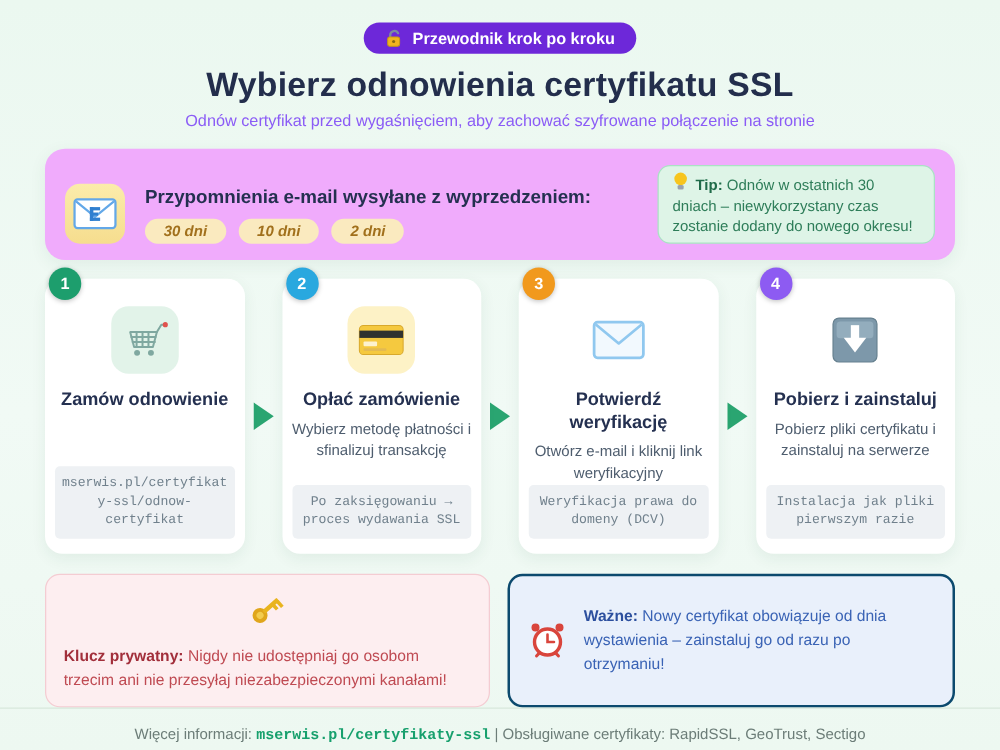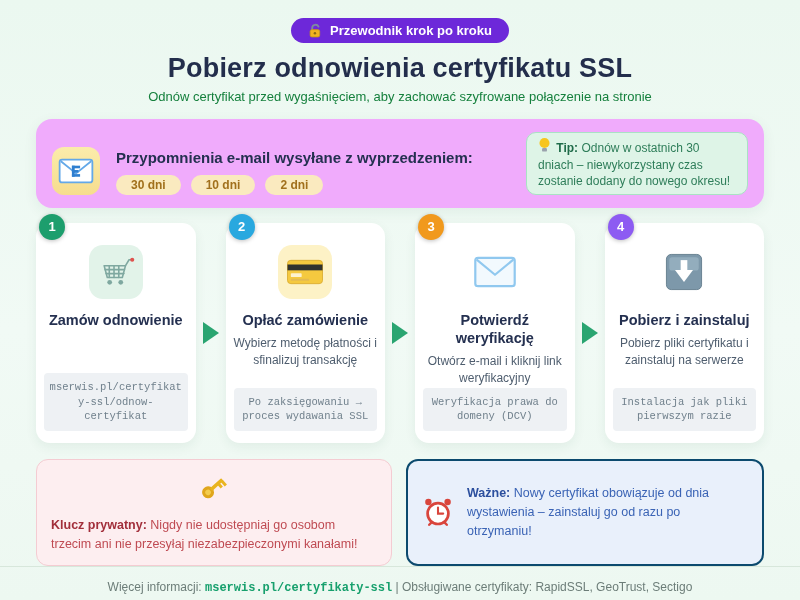--- a/index.html
+++ b/index.html
@@ -12,38 +12,38 @@
   }
   
   .header { text-align: center; padding-top: 18px; }
   .badge-pill {
     display: inline-flex; align-items: center; gap: 7px;
     background: #6d28d9; color: #fff;
     font-size: 13px; font-weight: bold;
     padding: 5px 17px; border-radius: 999px;
   }
   h1.title { font-size: 27px; font-weight: bold; color: #232e4c; margin: 10px 0 5px; letter-spacing: .2px; }
-  .subtitle { font-size: 13px; color: #15803d; }
+  .subtitle { font-size: 13px; color: #8b5cf6; }
   
   .reminder-card {
     margin: 15px 36px 0; background: #f0abfc; border-radius: 16px;
     box-shadow: 0 4px 14px rgba(30, 90, 60, .07);
     padding: 13px 16px; display: flex; align-items: flex-end; gap: 16px;
   }
   .email-tile {
     width: 48px; height: 48px; border-radius: 12px; flex: none;
     background: linear-gradient(180deg, #fbecab, #f6dd8e);
     display: flex; align-items: center; justify-content: center;
   }
   .reminder-main { flex: 1; }
   .reminder-title { font-size: 15px; font-weight: bold; color: #243050; }
   .pill-row { display: flex; gap: 10px; margin-top: 9px; }
   .day-pill {
     background: #faeabf; color: #a1701c; font-weight: bold; font-size: 12px;
-    padding: 3px 15px; border-radius: 999px;
+    padding: 3px 15px; border-radius: 999px; font-style: italic;
   }
   .tip-box {
     width: 222px; flex: none; background: #def4e7; border: 1px solid #a9e2c4;
     border-radius: 10px; padding: 4px 11px;
     font-size: 12px; line-height: 1.38; color: #2e7d59;
   }
   .tip-box b { color: #1f6b49; }
   .tip-box svg { vertical-align: -2px; margin-right: 2px; }
   
   .steps-row { margin: 15px 36px 0; display: flex; align-items: stretch; }
@@ -110,21 +110,21 @@
 
 <div class="header">
   <div class="badge-pill">
     <svg width="15" height="15" viewBox="0 0 18 18">
       <path d="M5 8.5 V6 a4 4 0 0 1 7.6 -1.6" fill="none" stroke="#7d8aa0" stroke-width="2.2" stroke-linecap="round"></path>
       <rect x="2.6" y="8" width="11.4" height="8.7" rx="2" fill="#f2b41f" stroke="#c79c12" stroke-width="1"></rect>
       <circle cx="8.3" cy="12.2" r="1.5" fill="#8a6a10"></circle>
     </svg>
     <span>Przewodnik krok po kroku</span>
   </div>
-  <h1 class="title">Pobierz odnowienia certyfikatu SSL</h1>
+  <h1 class="title">Wybierz odnowienia certyfikatu SSL</h1>
   <div class="subtitle">Odnów certyfikat przed wygaśnięciem, aby zachować szyfrowane połączenie na stronie</div>
 </div>
 
 <div class="reminder-card">
   <div class="email-tile">
     <svg width="36" height="28" viewBox="0 0 44 34">
       <rect x="2" y="3" width="40" height="28" rx="3" fill="#ffffff" stroke="#63a8e8" stroke-width="2.2"></rect>
       <path d="M3.5 5 L22 20 L40.5 5" fill="none" stroke="#63a8e8" stroke-width="2.2"></path>
       <g fill="#2f7fd0">
         <rect x="17" y="10.5" width="3.4" height="13.5"></rect>

